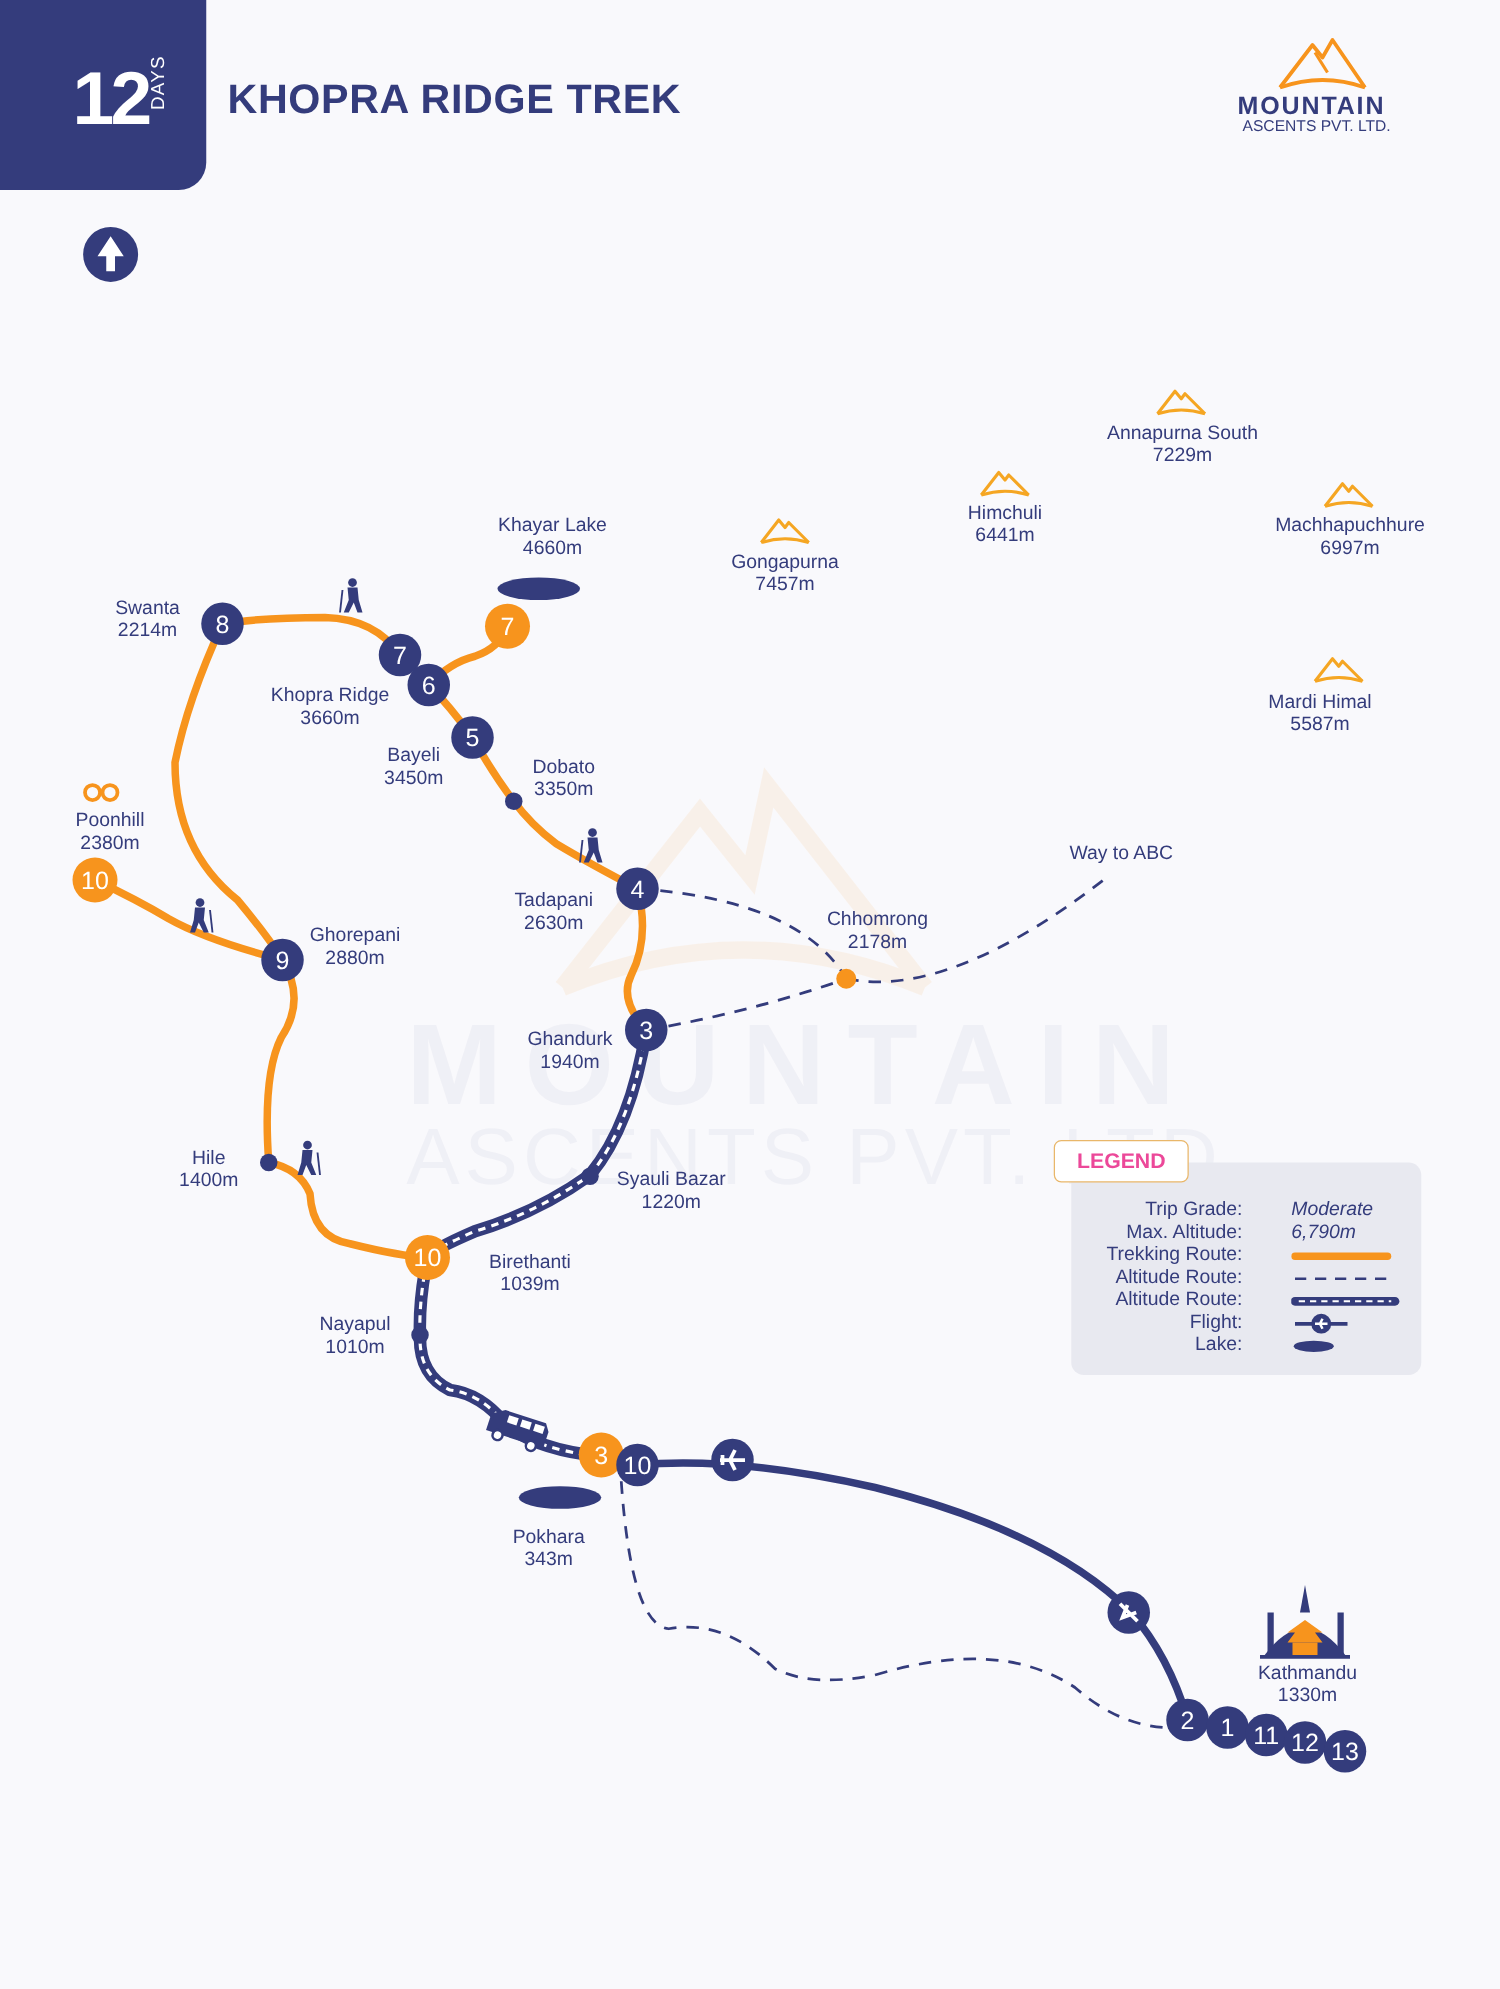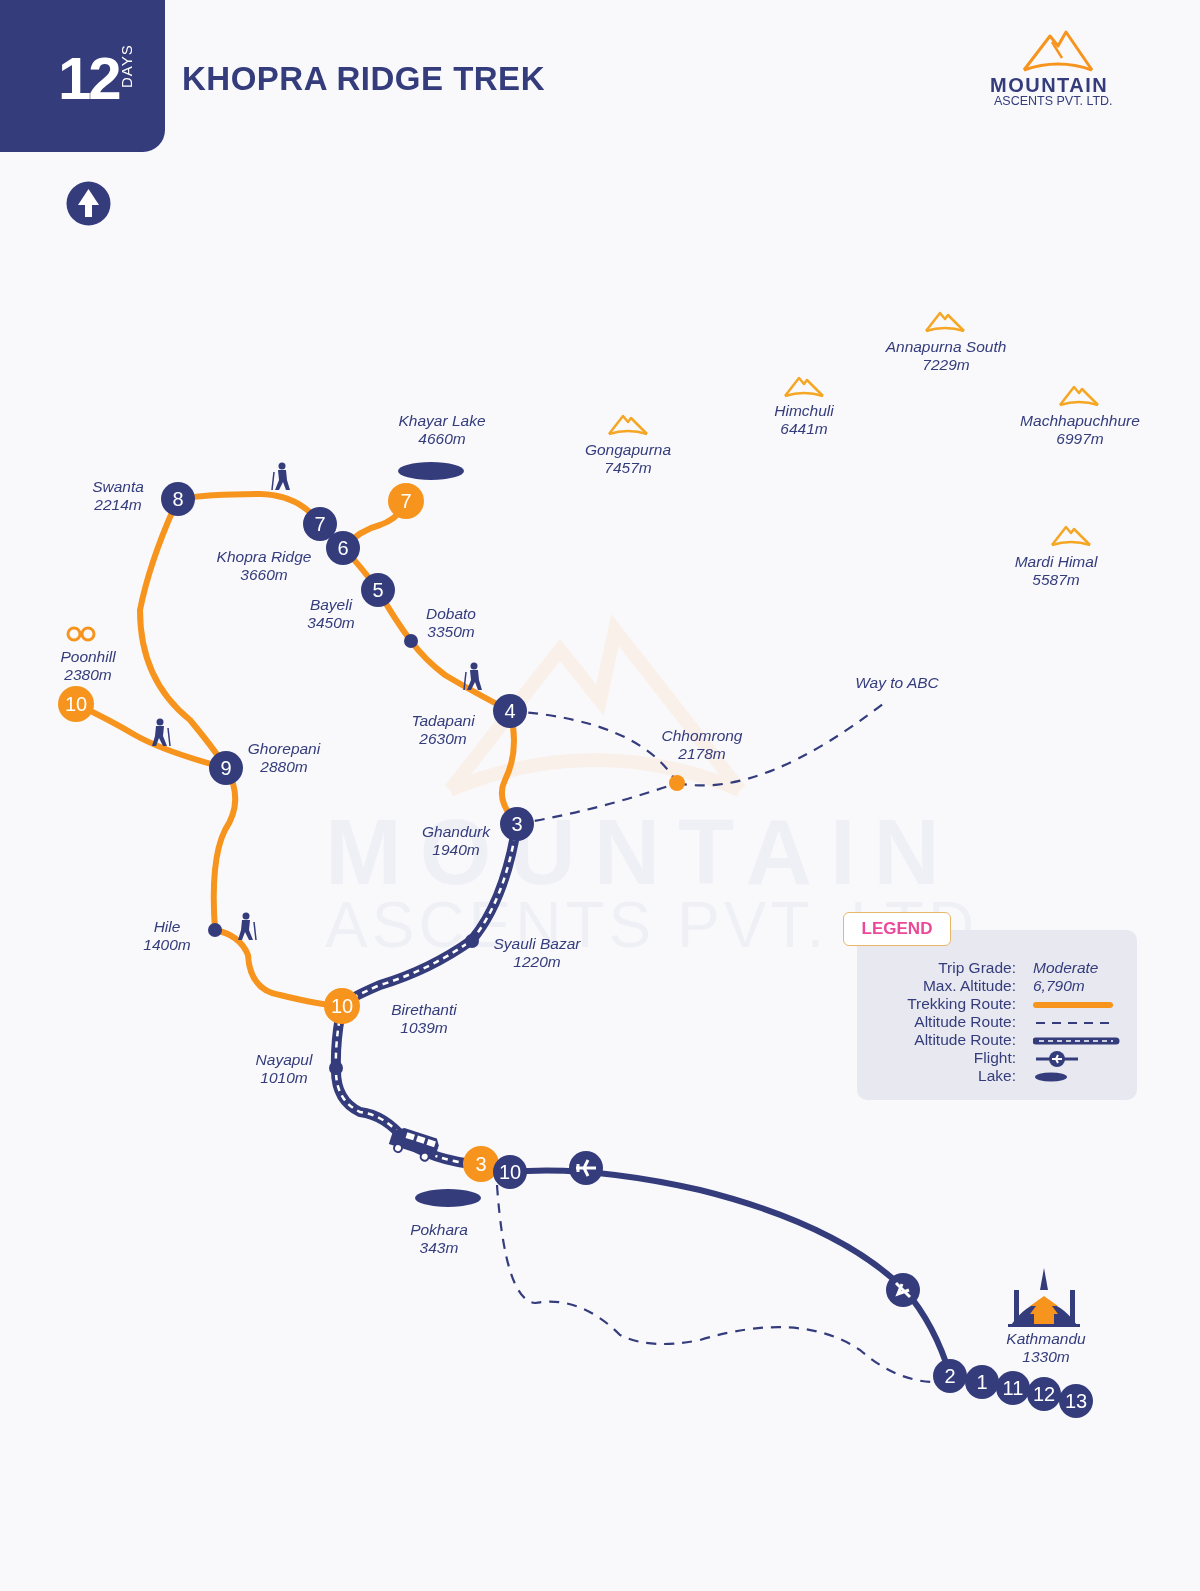--- a/index.html
+++ b/index.html
@@ -6,26 +6,26 @@
   body{width:1200px;height:1591px;background:#f9f9fc;position:relative;overflow:hidden;font-family:"Liberation Sans",sans-serif;color:#323a78;}
   .header-box{position:absolute;left:0;top:0;width:165px;height:152px;background:#343c7c;border-bottom-right-radius:22px;}
   .days-num{position:absolute;left:58px;top:44px;font-size:60px;font-weight:bold;color:#fff;letter-spacing:-3px;line-height:70px;}
   .days-label{position:absolute;left:118px;top:88px;font-size:15px;color:#fff;transform:rotate(-90deg);transform-origin:left top;letter-spacing:1px;}
   .title{position:absolute;left:182px;top:60px;font-size:33px;font-weight:bold;color:#343c7c;letter-spacing:0.5px;}
   .logo{position:absolute;left:990px;top:28px;width:150px;height:90px;}
   .logo-main{position:absolute;left:0;top:46px;font-size:20px;font-weight:bold;color:#343c7c;letter-spacing:1.5px;}
   .logo-sub{position:absolute;left:4px;top:66px;font-size:12.5px;color:#343c7c;}
   .north{position:absolute;left:66px;top:181px;width:45px;height:45px;}
   svg.map{position:absolute;left:0;top:0;}
-  .lbl{position:absolute;font-size:15.5px;color:#343c7c;text-align:center;line-height:18px;white-space:nowrap;transform:translateX(-50%);font-style:italic;}
+  .lbl{position:absolute;font-size:15.5px;color:#343c7c;text-align:center;line-height:18px;white-space:nowrap;transform:translateX(-50%);}
   .watermark1{position:absolute;left:325px;top:800px;font-size:92px;font-weight:bold;color:#343c7c;opacity:0.045;letter-spacing:18px;}
   .watermark2{position:absolute;left:325px;top:888px;font-size:64px;color:#343c7c;opacity:0.045;letter-spacing:4px;}
   .legend-panel{position:absolute;left:857px;top:930px;width:280px;height:170px;background:#e8e9f0;border-radius:10px;}
   .legend-tab{position:absolute;left:843px;top:912px;width:106px;height:32px;background:#fff;border:1.5px solid #e9b76a;border-radius:6px;font-size:17px;font-weight:bold;color:#ec4899;text-align:center;line-height:32px;}
-  .legend-row{position:absolute;left:0;width:252px;height:18px;font-size:15.5px;line-height:18px;color:#343c7c;padding-left:22px;}
+  .legend-row{position:absolute;left:0;width:252px;height:18px;font-size:15.5px;line-height:18px;color:#343c7c;}
   .legend-key{position:absolute;right:115px;text-align:right;white-space:nowrap;}
   .legend-val{position:absolute;left:176px;white-space:nowrap;font-style:italic;}
   .legend-sym{position:absolute;left:176px;top:0;}
 </style>
 </head>
 <body>
 
 <div class="header-box">
   <div class="days-num">12</div>
   <div class="days-label">DAYS</div>

